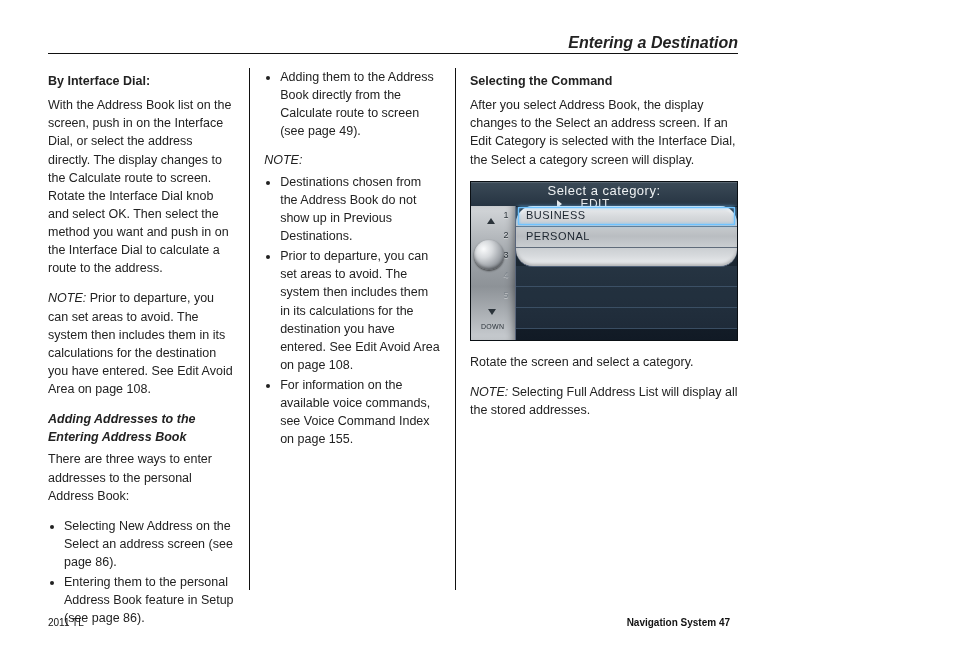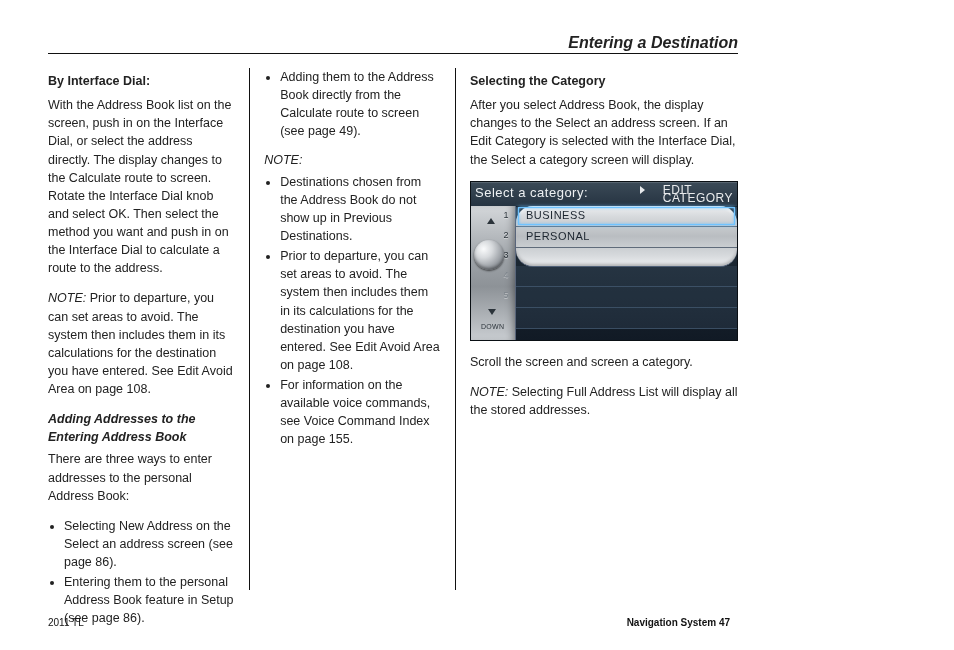--- a/index.html
+++ b/index.html
@@ -88,24 +88,25 @@
     font-family: "Lucida Grande", Arial, sans-serif;
   }
   .dev-title-bar {
     height: 24px;
     background: linear-gradient(#3b4a57,#263442);
     color: #eef1f3;
     font-size: 13px;
     letter-spacing: 0.5px;
     display:flex;
     align-items:center;
-    padding: 0 4px;
+    padding: 0 12px;
     border-bottom: 1px solid #0c141c;
     justify-content: space-between;
     box-shadow: inset 0 1px 0 rgba(255,255,255,0.15);
+    flex-direction: column;
   }
   .edit-cat {
     font-size: 12px;
     line-height: 8px;
     text-align:left;
     color:#e8eaec;
     display:flex;
     align-items:flex-start;
     gap:18px;
   }
@@ -284,21 +285,21 @@
       </ul>
       <div class="note-label" style="font-style:italic;margin-bottom:4px;">NOTE:</div>
       <ul class="bullets">
         <li>Destinations chosen from the Address Book do not show up in Previous Destinations.</li>
         <li>Prior to departure, you can set areas to avoid. The system then includes them in its calculations for the destination you have entered. See Edit Avoid Area on page 108.</li>
         <li>For information on the available voice commands, see Voice Command Index on page 155.</li>
       </ul>
     </div>
 
     <div class="col">
-      <div class="heading">Selecting the Category</div>
+      <div class="heading">Selecting the Command</div>
       <div class="para">After you select Address Book, the display changes to the Select an address screen. If an Edit Category is selected with the Interface Dial, the Select a category screen will display.</div>
 
       <div class="device">
         <div class="dev-title-bar">
           <span>Select a category:</span>
           <span class="edit-cat">
             <span class="tri"></span>
             <span style="display:flex;flex-direction:column;">
               <span>EDIT</span>
               <span>CATEGORY</span>
@@ -334,21 +335,21 @@
             </div>
             <div class="empty-rows">
               <div class="erow"></div>
               <div class="erow"></div>
               <div class="erow"></div>
             </div>
           </div>
         </div>
       </div>
 
-      <div class="para">Scroll the screen and screen a category.</div>
+      <div class="para">Rotate the screen and select a category.</div>
       <div class="para note">
         <span class="note-label">NOTE:</span>
         <span>Selecting Full Address List will display all the stored addresses.</span>
       </div>
     </div>
 
   </div>
 
   <div class="footer">
     <span>2011 TL</span>

